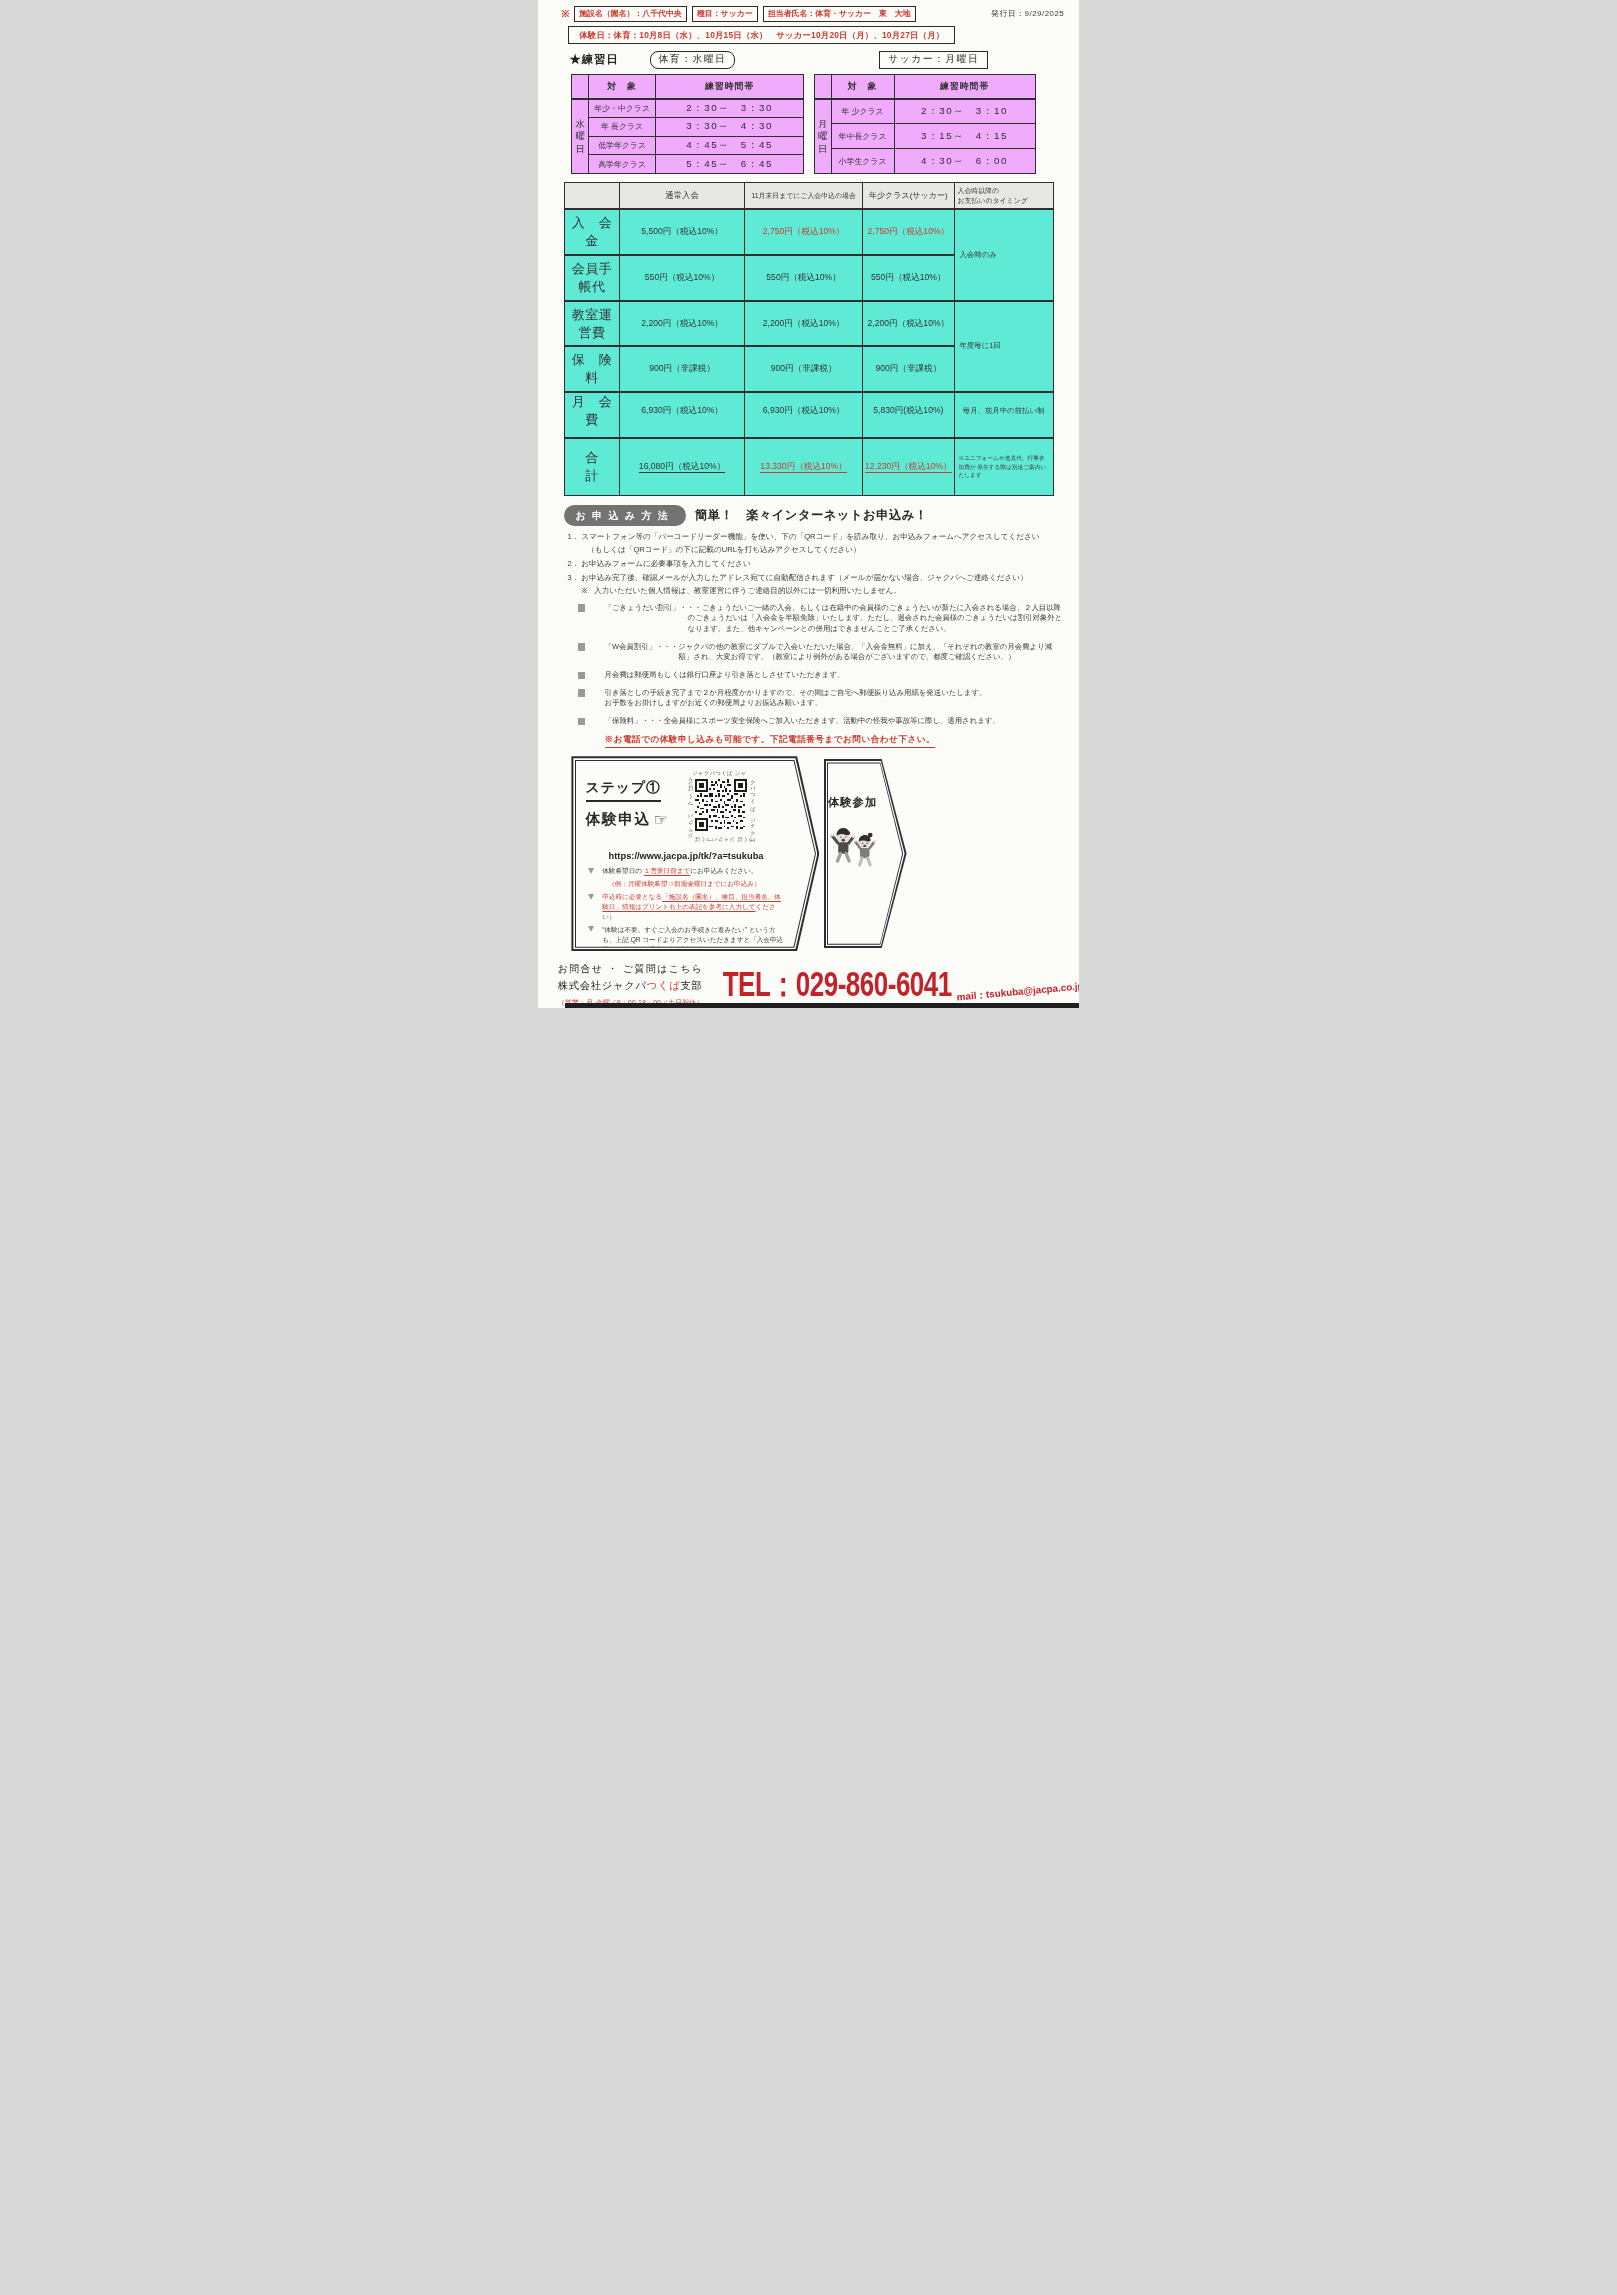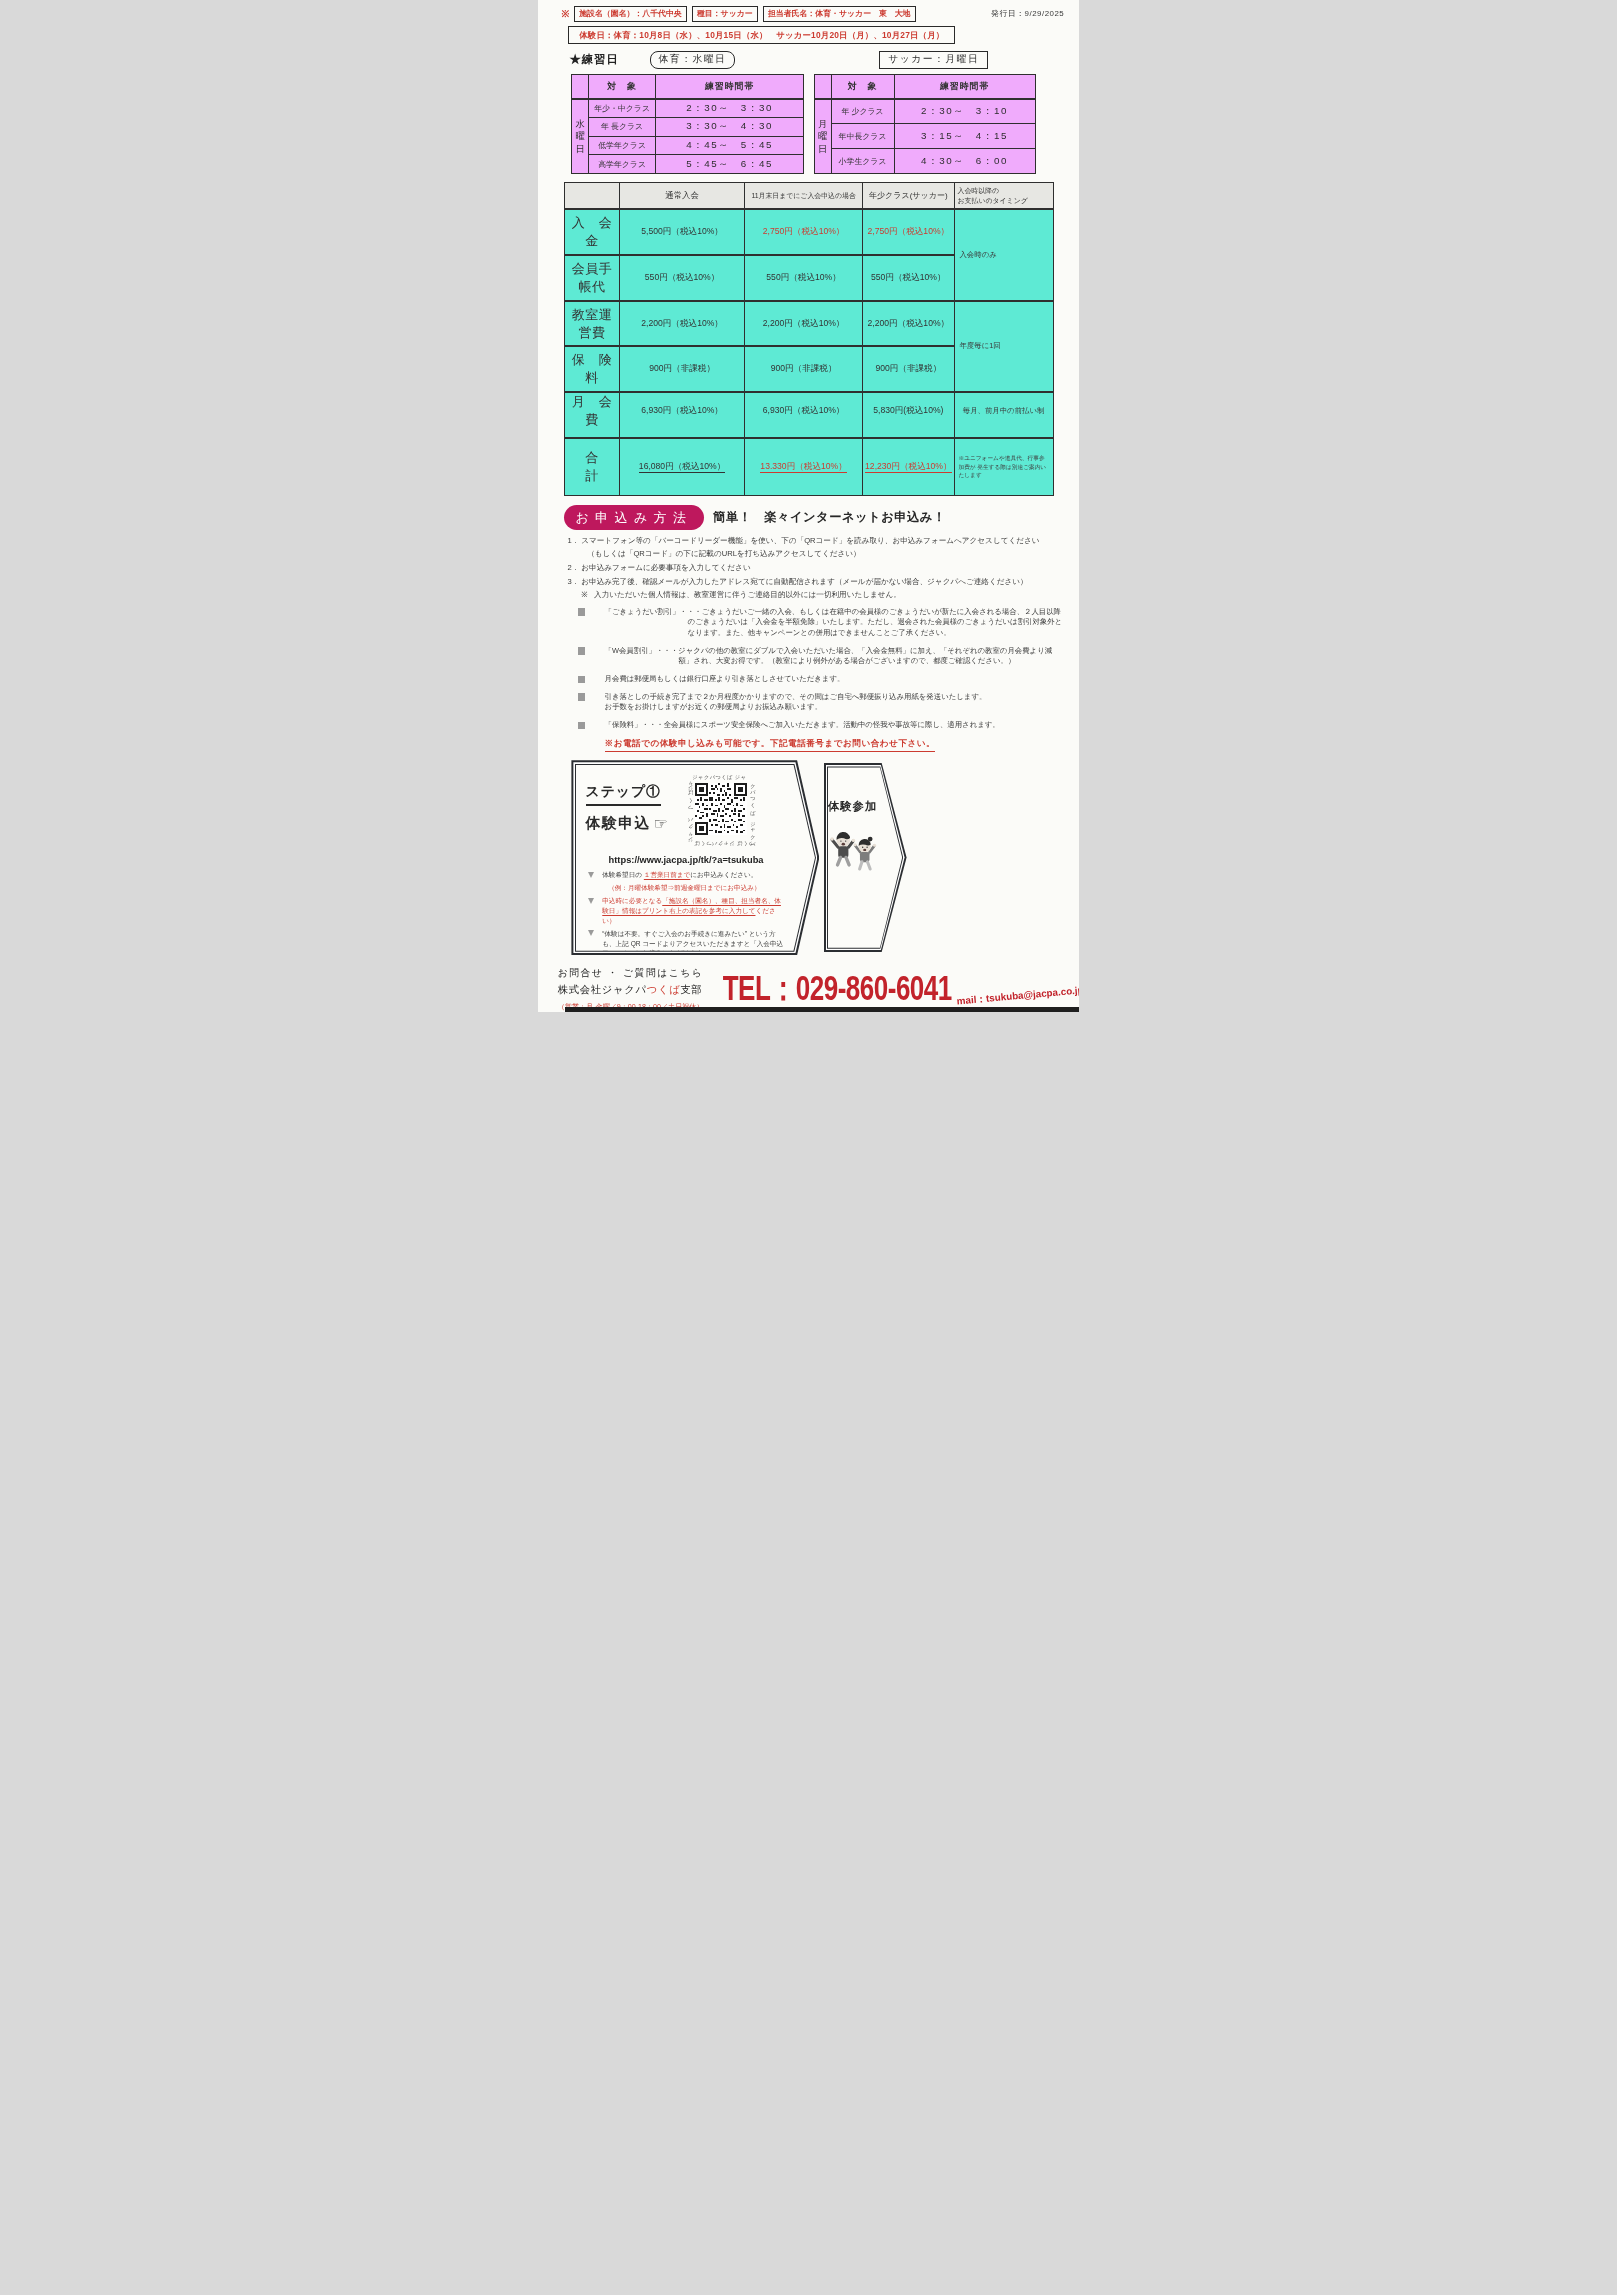--- a/index.html
+++ b/index.html
@@ -50,21 +50,21 @@
   .fee .flabel{font-size:13px;letter-spacing:0.5px;text-align:center;color:#333;padding:3.9px 1px;}
   .fee .fval{font-size:8.6px;text-align:center;color:#333;padding:4.4px 2px;white-space:nowrap;}
   .fee .r5 td{padding-top:0;padding-bottom:7.9px;text-align:center;}
   .fee .r6 td{padding-top:9.8px;padding-bottom:9.8px;}
   .fee .ftiming{font-size:7.4px;color:#3a3a3a;padding:2px 4.9px;text-align:left;}
   .fee .fnote{font-size:5.7px;line-height:1.55;color:#3f3f3f;padding:2px 3.9px;text-align:left;}
   .fee .fred{color:#cc3b30;}
   .uline{border-bottom:1px solid currentColor;padding-bottom:1px;}
   
   .apply-head{display:flex;align-items:center;gap:8.9px;margin:8.9px 0 0 2px;}
-  .capsule{background:#be185d;color:#fff;border-radius:491px;padding:3.9px 11.8px;font-size:13px;letter-spacing:6.4px;font-weight:normal;white-space:nowrap;}
+  .capsule{background:#737373;color:#fff;border-radius:491px;padding:3.9px 11.8px;font-size:10px;letter-spacing:6.4px;font-weight:bold;white-space:nowrap;}
   .apply-title{font-size:12.3px;font-weight:bold;color:#272727;letter-spacing:0.5px;white-space:nowrap;}
   .apply-list{margin:4.9px 0 0 5.9px;font-size:7.6px;color:#3a3a3a;line-height:1.45;}
   .apply-item{display:flex;margin-top:3px;}
   .apply-item .num{width:13.8px;flex:none;}
   .apply-sub{margin:1.5px 0 0 19.7px;}
   .apply-note{display:flex;margin:2px 0 0 13.8px;}
   .apply-note .mark{width:12.8px;flex:none;}
   
   .bullets{margin:6.9px 0 0 43px;font-size:7.4px;color:#3a3a3a;line-height:1.42;}
   .bullet{position:relative;margin-top:3.4px;}

